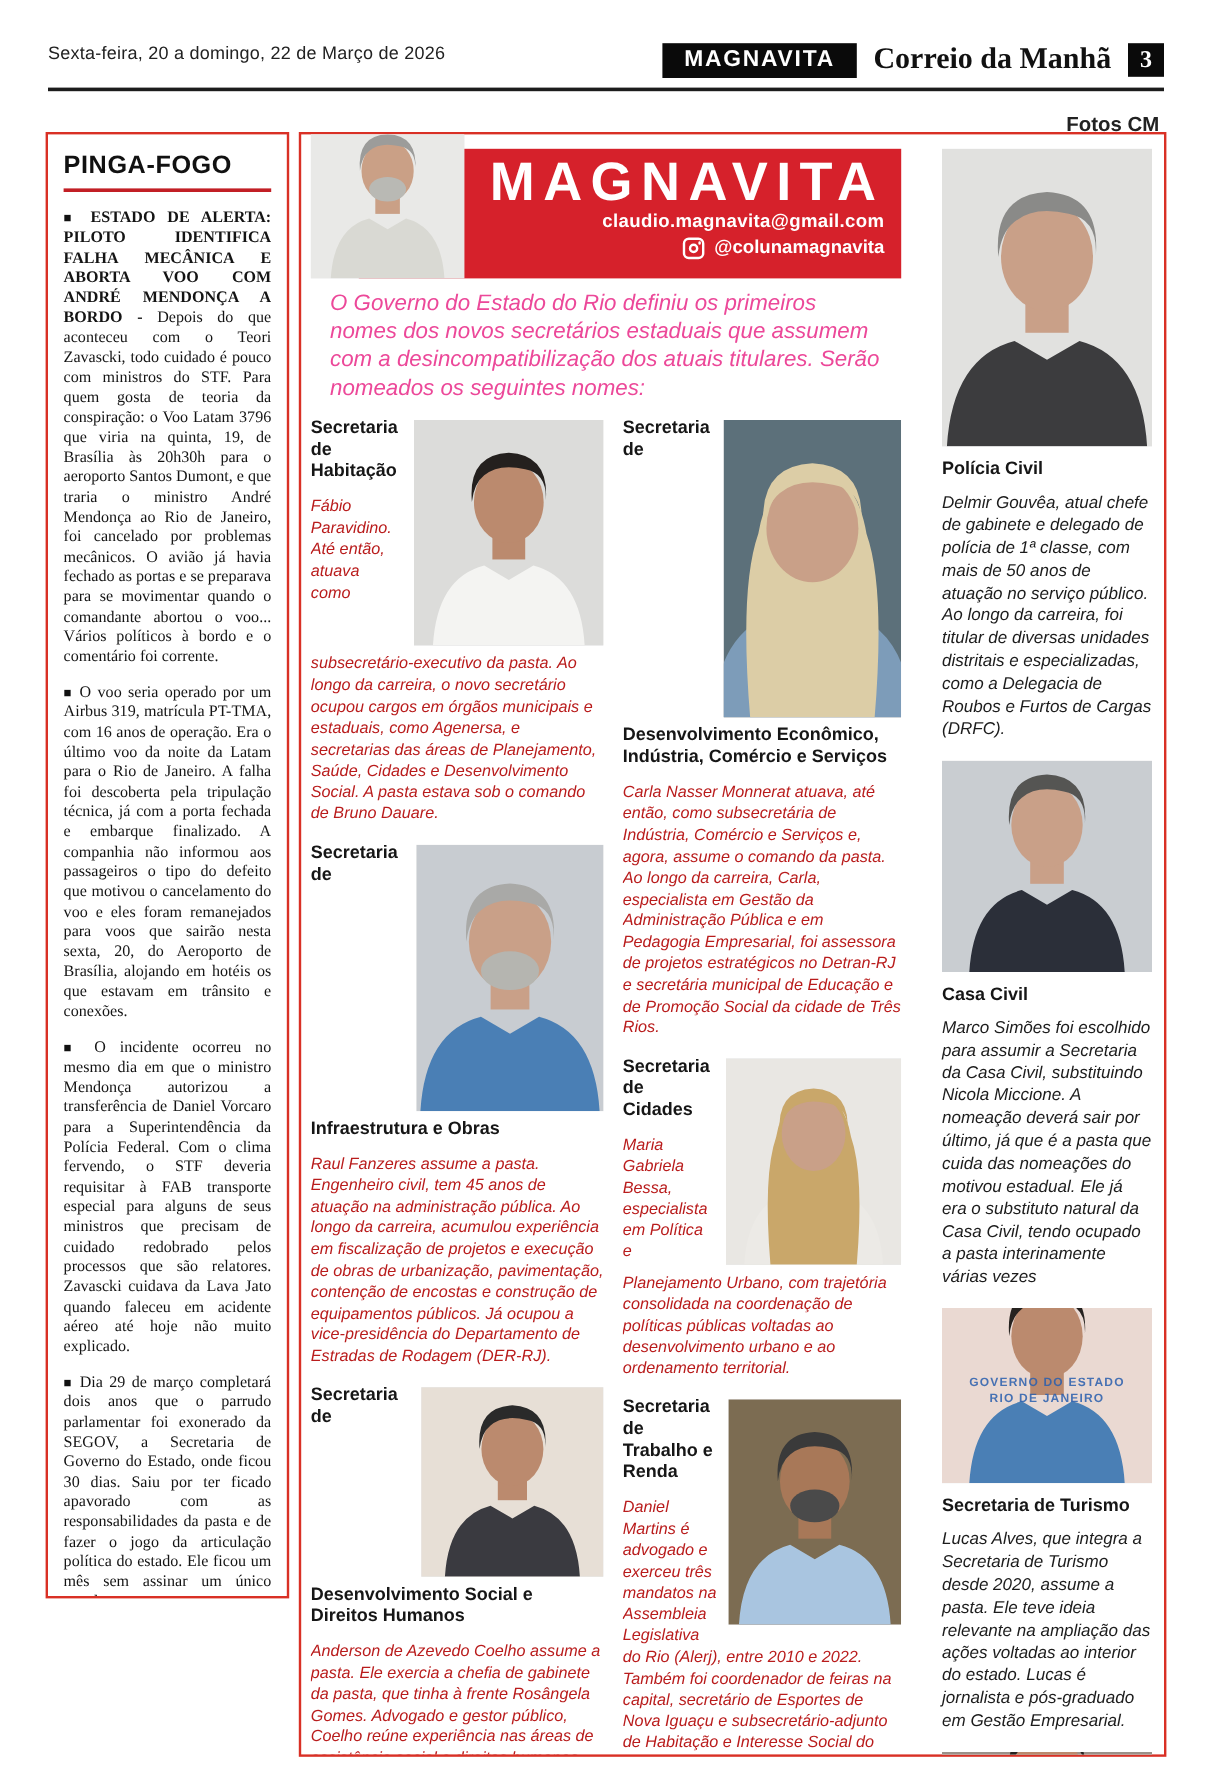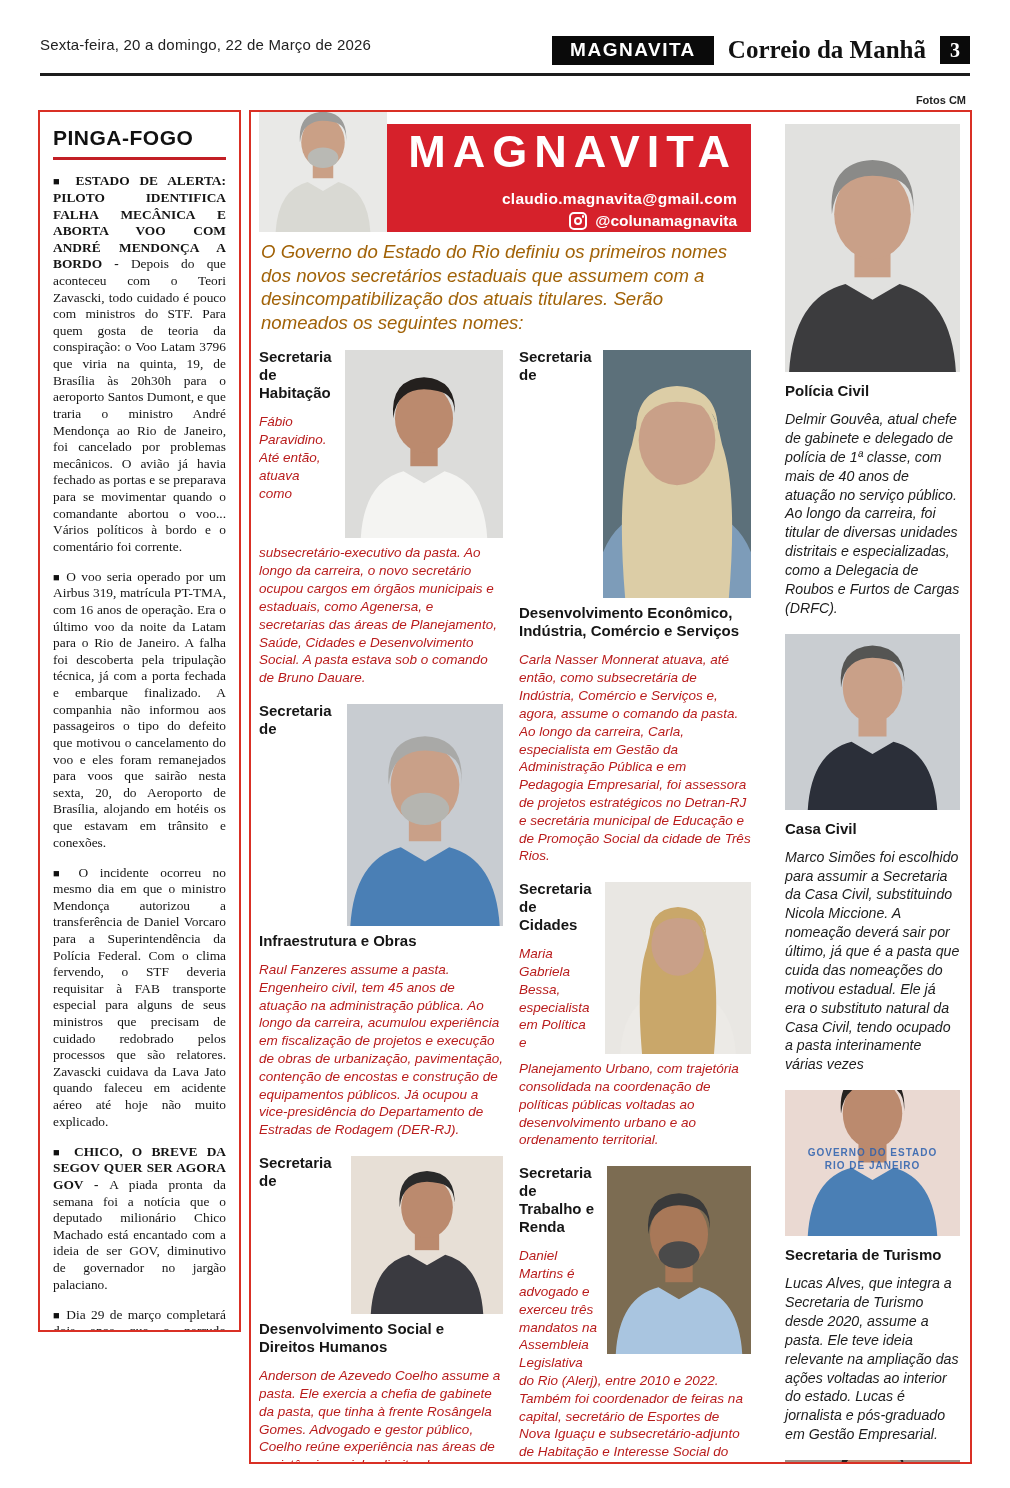--- a/index.html
+++ b/index.html
@@ -18,21 +18,21 @@
     background:#0a0a0a; color:#fff; font-weight:700; font-size:19px;
     letter-spacing:1.5px; padding:3px 18px 4px;
   }
   .paper-name { font-family:"Liberation Serif", serif; font-weight:700; font-size:25px; color:#111; }
   .pagenum {
     background:#0a0a0a; color:#fff; font-family:"Liberation Serif", serif;
     font-weight:700; font-size:20px; width:30px; height:28px;
     display:flex; align-items:center; justify-content:center;
   }
   .fotos-credit {
-    position:absolute; top:94px; right:44px; font-size:11px; font-weight:700; color:#222;text-align:center;
+    position:absolute; top:94px; right:44px; font-size:17px; font-weight:700; color:#222;text-align:center;
   }
   
   .content { margin:34px 38px 0 38px; display:flex; gap:8px; align-items:flex-start; }
 
   
   .pinga {
     width:203px; min-width:203px; border:2px solid #d93025; padding:12px 13px 8px;
     height:1222px; overflow:hidden;
     font-family:"Liberation Serif", serif;
   }
@@ -51,31 +51,31 @@
     padding:8px 10px 8px 8px; display:flex; gap:14px;
   }
   .main-left { width:492px; min-width:492px; }
   
   .banner { position:relative; height:112px; margin-bottom:8px; }
   .banner .redband {
     position:absolute; left:40px; right:0; top:4px; bottom:0;
     background:#d6212b; color:#fff; text-align:right; padding:4px 14px 6px;
   }
   .banner-title { font-size:45px; font-weight:600; letter-spacing:7px; line-height:1.05; }
-  .banner-email { font-size:15.5px; font-weight:700; letter-spacing:.3px; margin-top:15px; }
+  .banner-email { font-size:15.5px; font-weight:700; letter-spacing:.3px; margin-top:1px; }
   .banner-insta { font-size:15.5px; font-weight:700; margin-top:4px; display:flex; justify-content:flex-end; align-items:center; gap:8px; }
   .ig-icon { width:18px; height:18px; border:2px solid #fff; border-radius:5px; position:relative; display:inline-block; }
   .ig-icon::before { content:""; position:absolute; inset:3px; border:2px solid #fff; border-radius:50%; }
   .ig-icon::after { content:""; position:absolute; top:1px; right:1px; width:2.5px; height:2.5px; background:#fff; border-radius:50%; }
   .banner .colphoto {
     position:absolute; left:0; top:-10px; width:128px; height:122px; z-index:2;
   }
   
   .headline { font-size:27px; font-weight:600; color:#1f1f1f; margin:10px 0 10px; letter-spacing:.2px; }
-  .lead { font-size:18.6px; font-style:italic; color:#a16207; line-height:1.27; margin:0 2px 14px; font-weight:500; }
+  .lead { font-size:18.6px; font-style:italic; color:#ec4899; line-height:1.27; margin:0 16px 14px; font-weight:500; }
 
   
   .cols { display:flex; gap:16px; }
   .col1 { width:244px; min-width:244px; }
   .col2 { width:232px; min-width:232px; }
   .entry { margin-bottom:15px; overflow:hidden; }
   .entry .photo { float:right; margin:2px 0 6px 9px; }
   .entry h3 { font-size:15px; font-weight:700; color:#161616; line-height:1.2; margin:0 0 11px; }
   .entry p { font-size:13.5px; font-style:italic; line-height:1.32; color:#b91c1c; margin:0; font-weight:500; }
 
@@ -104,21 +104,20 @@
 </div>
 <div class="fotos-credit">Fotos CM</div>
 
 <div class="content">
 
   <div class="pinga">
     <h2>PINGA-FOGO</h2>
     <p class="pf-item"><strong>ESTADO DE ALERTA: PILOTO IDENTIFICA FALHA MECÂNICA E ABORTA VOO COM ANDRÉ MENDONÇA A BORDO - </strong><span>Depois do que aconteceu com o Teori Zavascki, todo cuidado é pouco com ministros do STF. Para quem gosta de teoria da conspiração: o Voo Latam 3796 que viria na quinta, 19, de Brasília às 20h30h para o aeroporto Santos Dumont, e que traria o ministro André Mendonça ao Rio de Janeiro, foi cancelado por problemas mecânicos. O avião já havia fechado as portas e se preparava para se movimentar quando o comandante abortou o voo... Vários políticos à bordo e o comentário foi corrente.</span></p>
     <p class="pf-item"><strong></strong><span>O voo seria operado por um Airbus 319, matrícula PT-TMA, com 16 anos de operação. Era o último voo da noite da Latam para o Rio de Janeiro. A falha foi descoberta pela tripulação técnica, já com a porta fechada e embarque finalizado. A companhia não informou aos passageiros o tipo do defeito que motivou o cancelamento do voo e eles foram remanejados para voos que sairão nesta sexta, 20, do Aeroporto de Brasília, alojando em hotéis os que estavam em trânsito e conexões.</span></p>
     <p class="pf-item"><strong></strong><span>O incidente ocorreu no mesmo dia em que o ministro Mendonça autorizou a transferência de Daniel Vorcaro para a Superintendência da Polícia Federal. Com o clima fervendo, o STF deveria requisitar à FAB transporte especial para alguns de seus ministros que precisam de cuidado redobrado pelos processos que são relatores. Zavascki cuidava da Lava Jato quando faleceu em acidente aéreo até hoje não muito explicado.</span></p>
-    <p class="pf-item"><strong>CHICO, O BREVE DA SEGOV QUER SER AGORA GOV - </strong><span>A piada pronta da semana foi a notícia que o deputado milionário Chico Machado está encantado com a ideia de ser GOV, diminutivo de governador no jargão palaciano.</span></p>
     <p class="pf-item"><strong></strong><span>Dia 29 de março completará dois anos que o parrudo parlamentar foi exonerado da SEGOV, a Secretaria de Governo do Estado, onde ficou 30 dias. Saiu por ter ficado apavorado com as responsabilidades da pasta e de fazer o jogo da articulação política do estado. Ele ficou um mês sem assinar um único papel.</span></p>
 
   </div>
 
   <div class="mainbox">
 
     <div class="main-left">
 
       <div class="banner">
         <div class="redband">
@@ -252,21 +251,21 @@
             <rect width="100" height="110" style="fill:var(--bg,#ddd)"></rect>
             <rect x="42" y="50" width="16" height="18" style="fill:var(--skin,#caa086)"></rect>
             <path d="M13 110 Q15 77 38 71 L50 78 L62 71 Q85 77 87 110 Z" style="fill:var(--shirt,#eee)"></path>
             <path d="M27 110 Q23 62 30 42 Q34 19 50 18 Q66 19 70 42 Q77 62 73 110 Z" style="fill:var(--longhair,transparent)"></path>
             <ellipse cx="50" cy="40" rx="17" ry="20" style="fill:var(--skin,#caa086)"></ellipse>
             <ellipse cx="50" cy="52" rx="12" ry="8" style="fill:var(--beard,transparent)"></ellipse>
             <path d="M32 40 Q30 17 50 16 Q70 17 68 40 Q69 26 58 24 Q45 21 38 27 Q33 31 32 40 Z" style="fill:var(--hair,#333)"></path>
           </svg>
         </div>
       <h3>Polícia Civil</h3>
-      <p>Delmir Gouvêa, atual chefe de gabinete e delegado de polícia de 1ª classe, com mais de 40 anos de atuação no serviço público. Ao longo da carreira, foi titular de diversas unidades distritais e especializadas, como a Delegacia de Roubos e Furtos de Cargas (DRFC).</p>
+      <p>Delmir Gouvêa, atual chefe de gabinete e delegado de polícia de 1ª classe, com mais de 50 anos de atuação no serviço público. Ao longo da carreira, foi titular de diversas unidades distritais e especializadas, como a Delegacia de Roubos e Furtos de Cargas (DRFC).</p>
 
       <div class="photo" style="height:176px;--bg:#c9cdd1;--hair:#555553;--skin:#c9a088;--shirt:#2b2f39">
           <svg viewBox="0 0 100 110" preserveAspectRatio="xMidYMax slice" width="100%" height="100%">
             <rect width="100" height="110" style="fill:var(--bg,#ddd)"></rect>
             <rect x="42" y="50" width="16" height="18" style="fill:var(--skin,#caa086)"></rect>
             <path d="M13 110 Q15 77 38 71 L50 78 L62 71 Q85 77 87 110 Z" style="fill:var(--shirt,#eee)"></path>
             <path d="M27 110 Q23 62 30 42 Q34 19 50 18 Q66 19 70 42 Q77 62 73 110 Z" style="fill:var(--longhair,transparent)"></path>
             <ellipse cx="50" cy="40" rx="17" ry="20" style="fill:var(--skin,#caa086)"></ellipse>
             <ellipse cx="50" cy="52" rx="12" ry="8" style="fill:var(--beard,transparent)"></ellipse>
             <path d="M32 40 Q30 17 50 16 Q70 17 68 40 Q69 26 58 24 Q45 21 38 27 Q33 31 32 40 Z" style="fill:var(--hair,#333)"></path>

